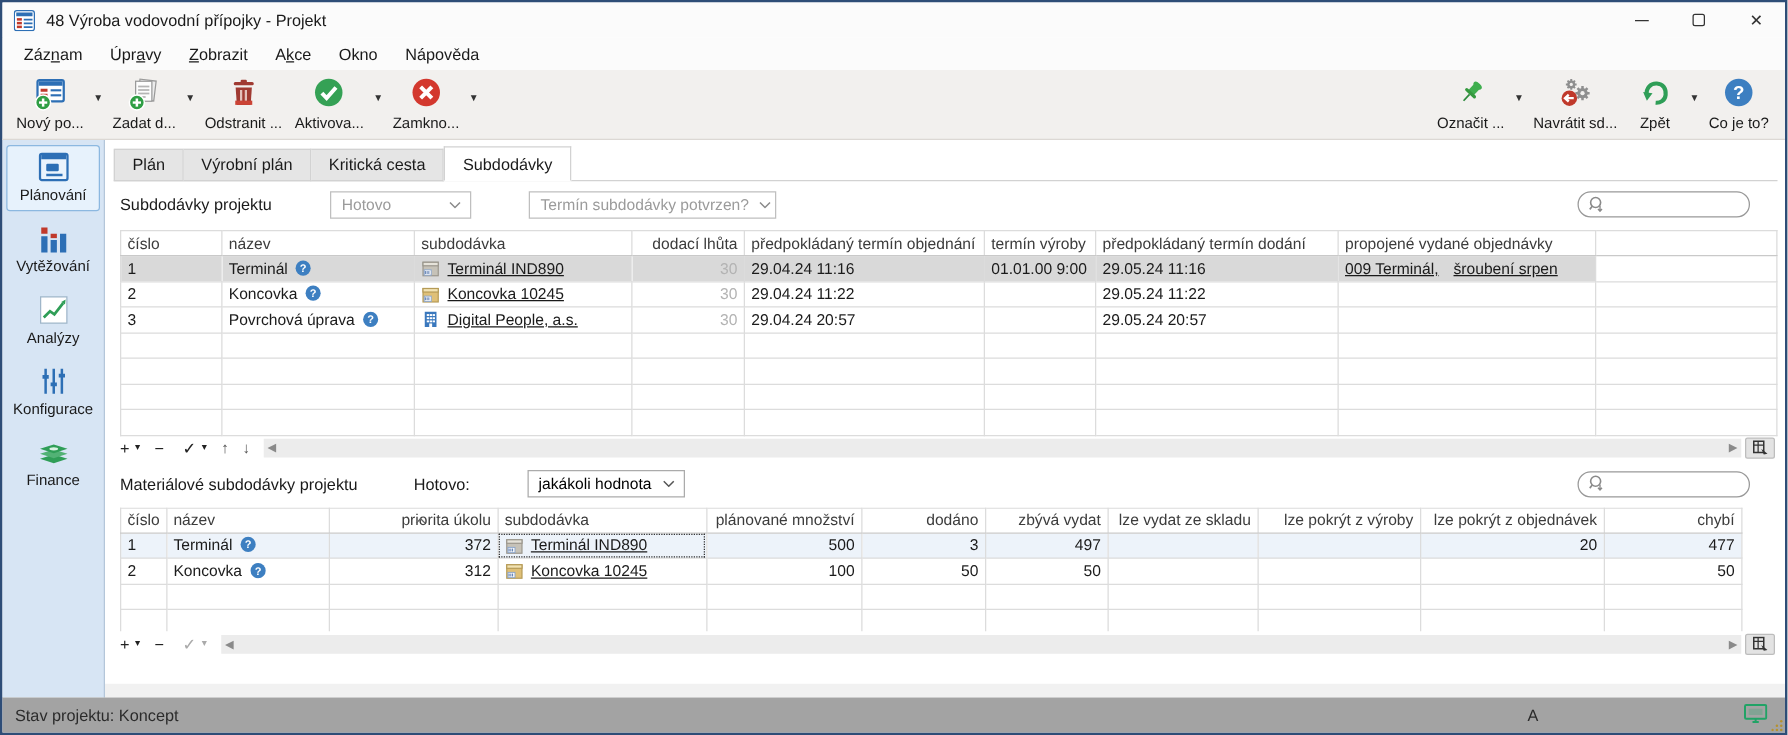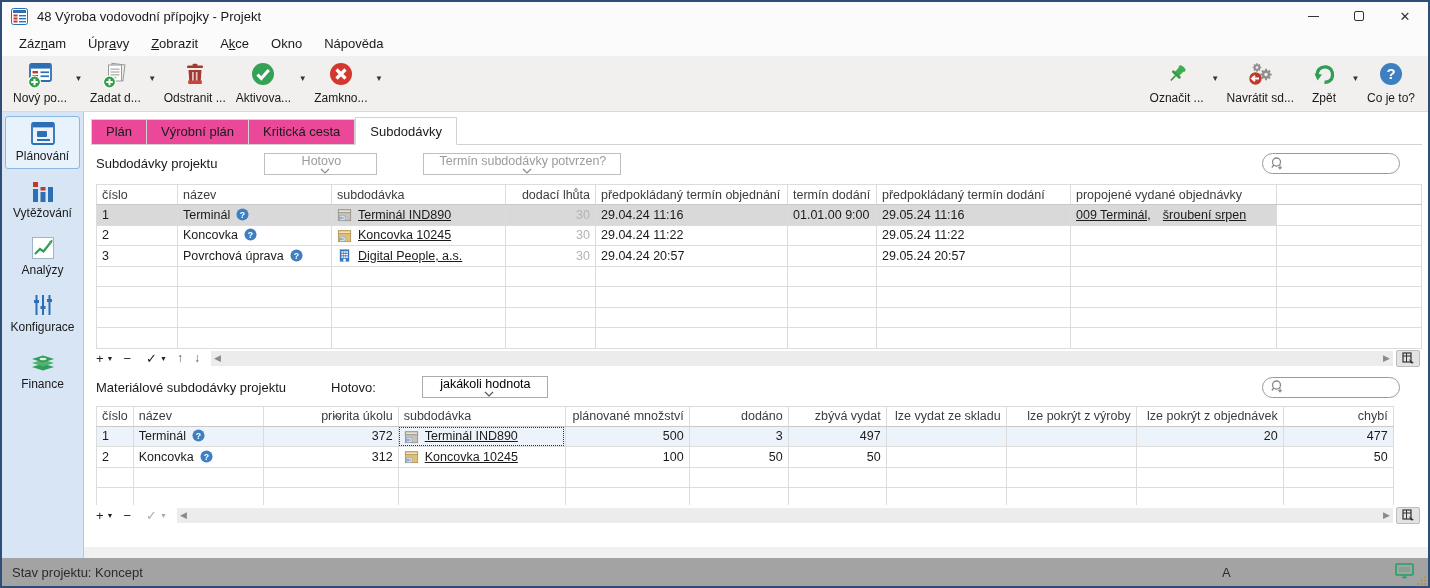--- a/index.html
+++ b/index.html
@@ -29,29 +29,29 @@
 
 .body { flex:1; display:flex; min-height:0; }
 .sidebar { width:82px; background:#d7e5f4; border-right:1px solid #b4c6d9; flex:none; padding-top:4px; }
 .sbitem { display:flex; flex-direction:column; align-items:center; justify-content:center; margin:0 3px 4px 3px; padding:4px 0 5px 0; border:1px solid transparent; }
 .sbitem.selected { background:#e7f2fc; border-color:#8cb8e0; border-radius:3px; }
 .sbitem svg { width:30px; height:26px; }
 .sbitem .lbl { font-size:12px; color:#1a1a1a; margin-top:2px; }
 .main { flex:1; background:#fff; display:flex; flex-direction:column; min-width:0; position:relative; }
 
 .tabstrip { margin:6px 6px 0 7px; display:flex; border-bottom:1px solid #d2d2d2; height:27px; align-items:flex-end; }
-.tab { padding:4px 14px 5px 14px; font-size:13px; color:#1a1a1a; background:#ec4899; border:1px solid #d2d2d2; border-left:none; margin-bottom:-1px; }
+.tab { padding:4px 14px 5px 14px; font-size:13px; color:#1a1a1a; background:#e5e5e5; border:1px solid #d2d2d2; border-left:none; margin-bottom:-1px; }
 .tab:first-child { border-left:1px solid #d2d2d2; }
 .tab.active { background:#fff; border-bottom:1px solid #fff; border-left:1px solid #d2d2d2; padding-top:6px; }
 
 .filterrow { position:relative; display:flex; align-items:center; margin-left:12px;gap:40px; }
 .filterrow.r1 { margin-top:7px; height:23px; }
 .filterrow.r2 { margin-top:9px; height:23px; }
 .flabel { font-size:13px; color:#1a1a1a; white-space:nowrap; }
-.combo { height:22px; border:1px solid #ababab; display:flex; align-items:center; justify-content:space-between; padding:0 7px 0 8px; font-size:12.5px; background:#fff; white-space:nowrap;flex-direction:column; }
+.combo { height:22px; border:1px solid #ababab; display:flex; align-items:center; justify-content:space-between; padding:0 7px 0 8px; font-size:12.5px; background:#fff; white-space:nowrap; }
 .combo svg { flex:none; margin-left:8px; }
 .combo.disabled { color:#9b9b9b; border-color:#bfbfbf; }
 .searchpill { position:absolute; right:28px; top:1px; width:138px; height:21px; border:1px solid #999; border-radius:11px; display:flex; align-items:center; padding-left:7px; background:#fff; }
 
 table { border-collapse:collapse; table-layout:fixed; margin-left:12px; background:#fff; }
 th, td { border:1px solid #dcdcdc; }
 table { border:1px solid #8c8c8c; }
 th { height:20px; font-weight:normal; font-size:12.5px; color:#3c3c3c; padding:0 5px; white-space:nowrap; overflow:hidden; text-align:left; position:relative; border-bottom-color:#c9c9c9; }
 td { height:20.5px; font-size:12.5px; color:#1b1b1b; padding:0 5px; white-space:nowrap; overflow:hidden; }
 th.r, td.r { text-align:right; }
@@ -322,21 +322,21 @@
               <col style="width:206px">
               <col style="width:145px">
             </colgroup>
             <tbody>
               <tr>
                 <th class=""><span>číslo</span></th>
                 <th class=""><span>název</span></th>
                 <th class=""><span>subdodávka</span></th>
                 <th class="r"><span>dodací lhůta</span></th>
                 <th class=""><span>předpokládaný termín objednání</span></th>
-                <th class=""><span>termín dodání</span></th>
+                <th class=""><span>termín výroby</span></th>
                 <th class=""><span>předpokládaný termín dodání</span></th>
                 <th class=""><span>propojené vydané objednávky</span></th>
                 <th class=""><span></span></th>
               </tr>
               <tr class="selected">
                 <td class="">1</td>
                 <td class=""><span>Terminál</span><svg width="13" height="13" viewBox="0 0 14 14" class="helpicon">
                     <circle cx="7" cy="7" r="6.5" fill="#3d7fc1"></circle>
                     <text x="7" y="10.5" text-anchor="middle" font-size="9.5" font-weight="bold" fill="#fff" font-family="Liberation Sans, sans-serif">?</text>
                   </svg></td>

